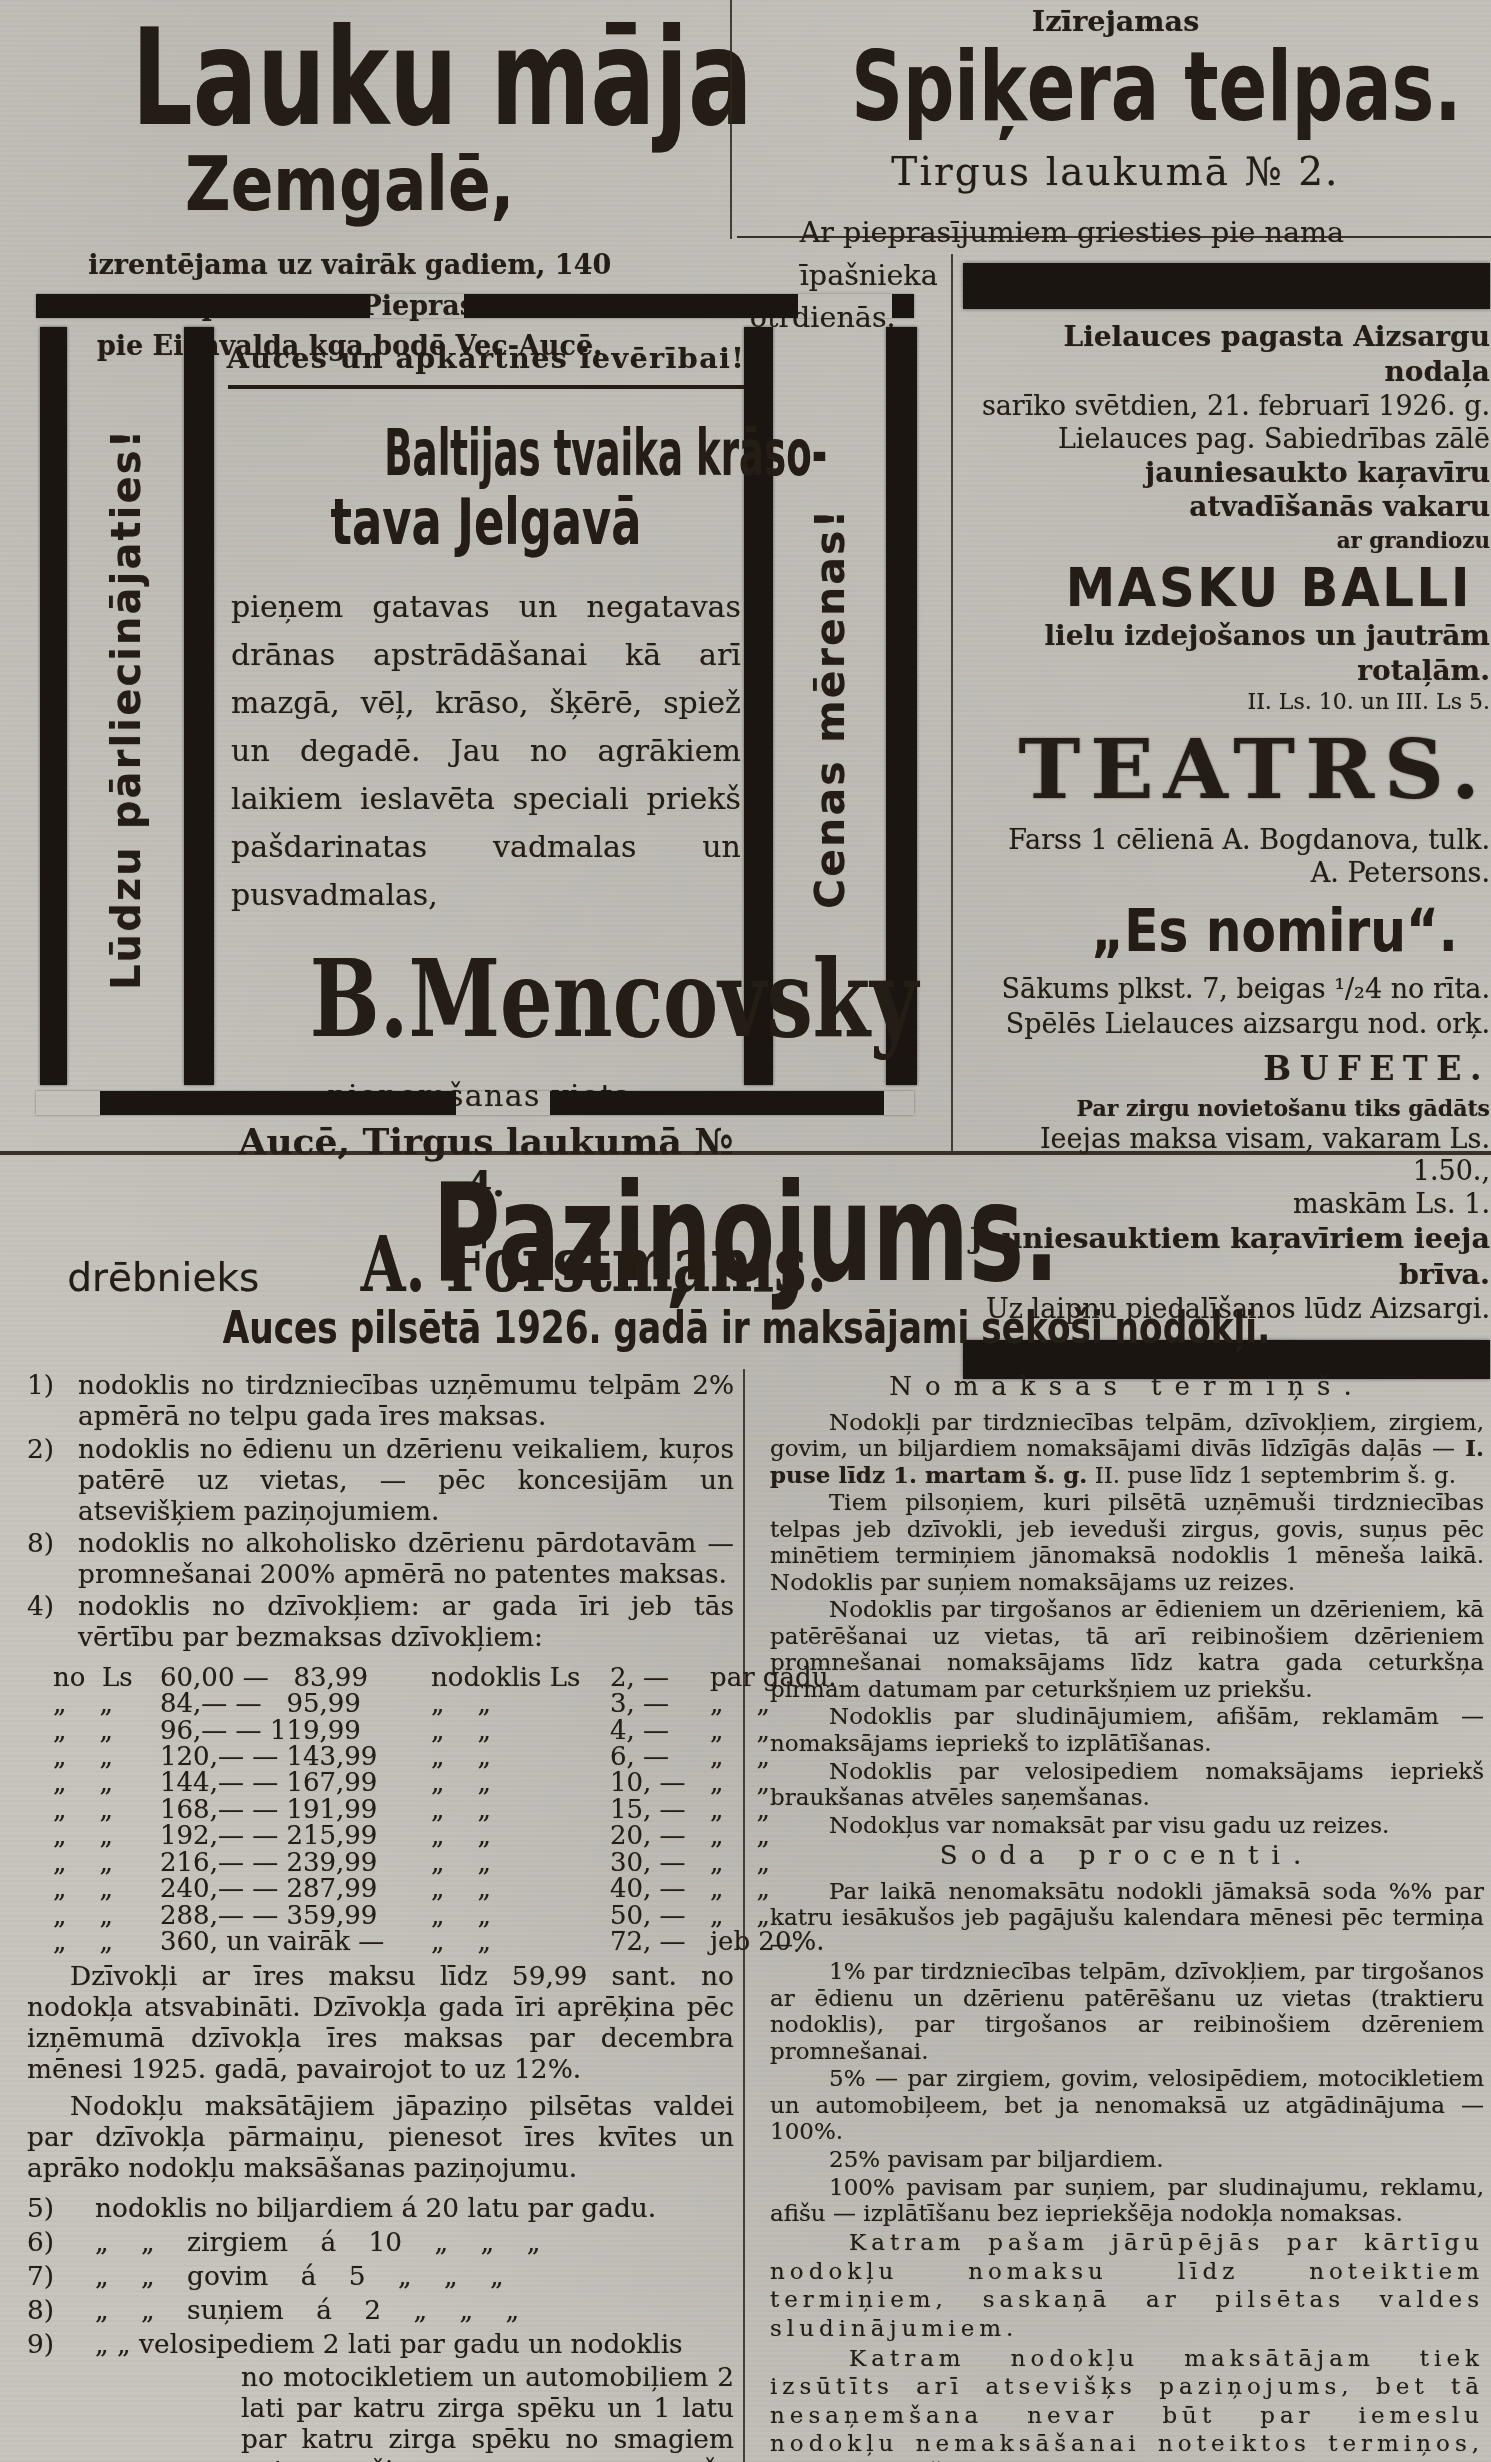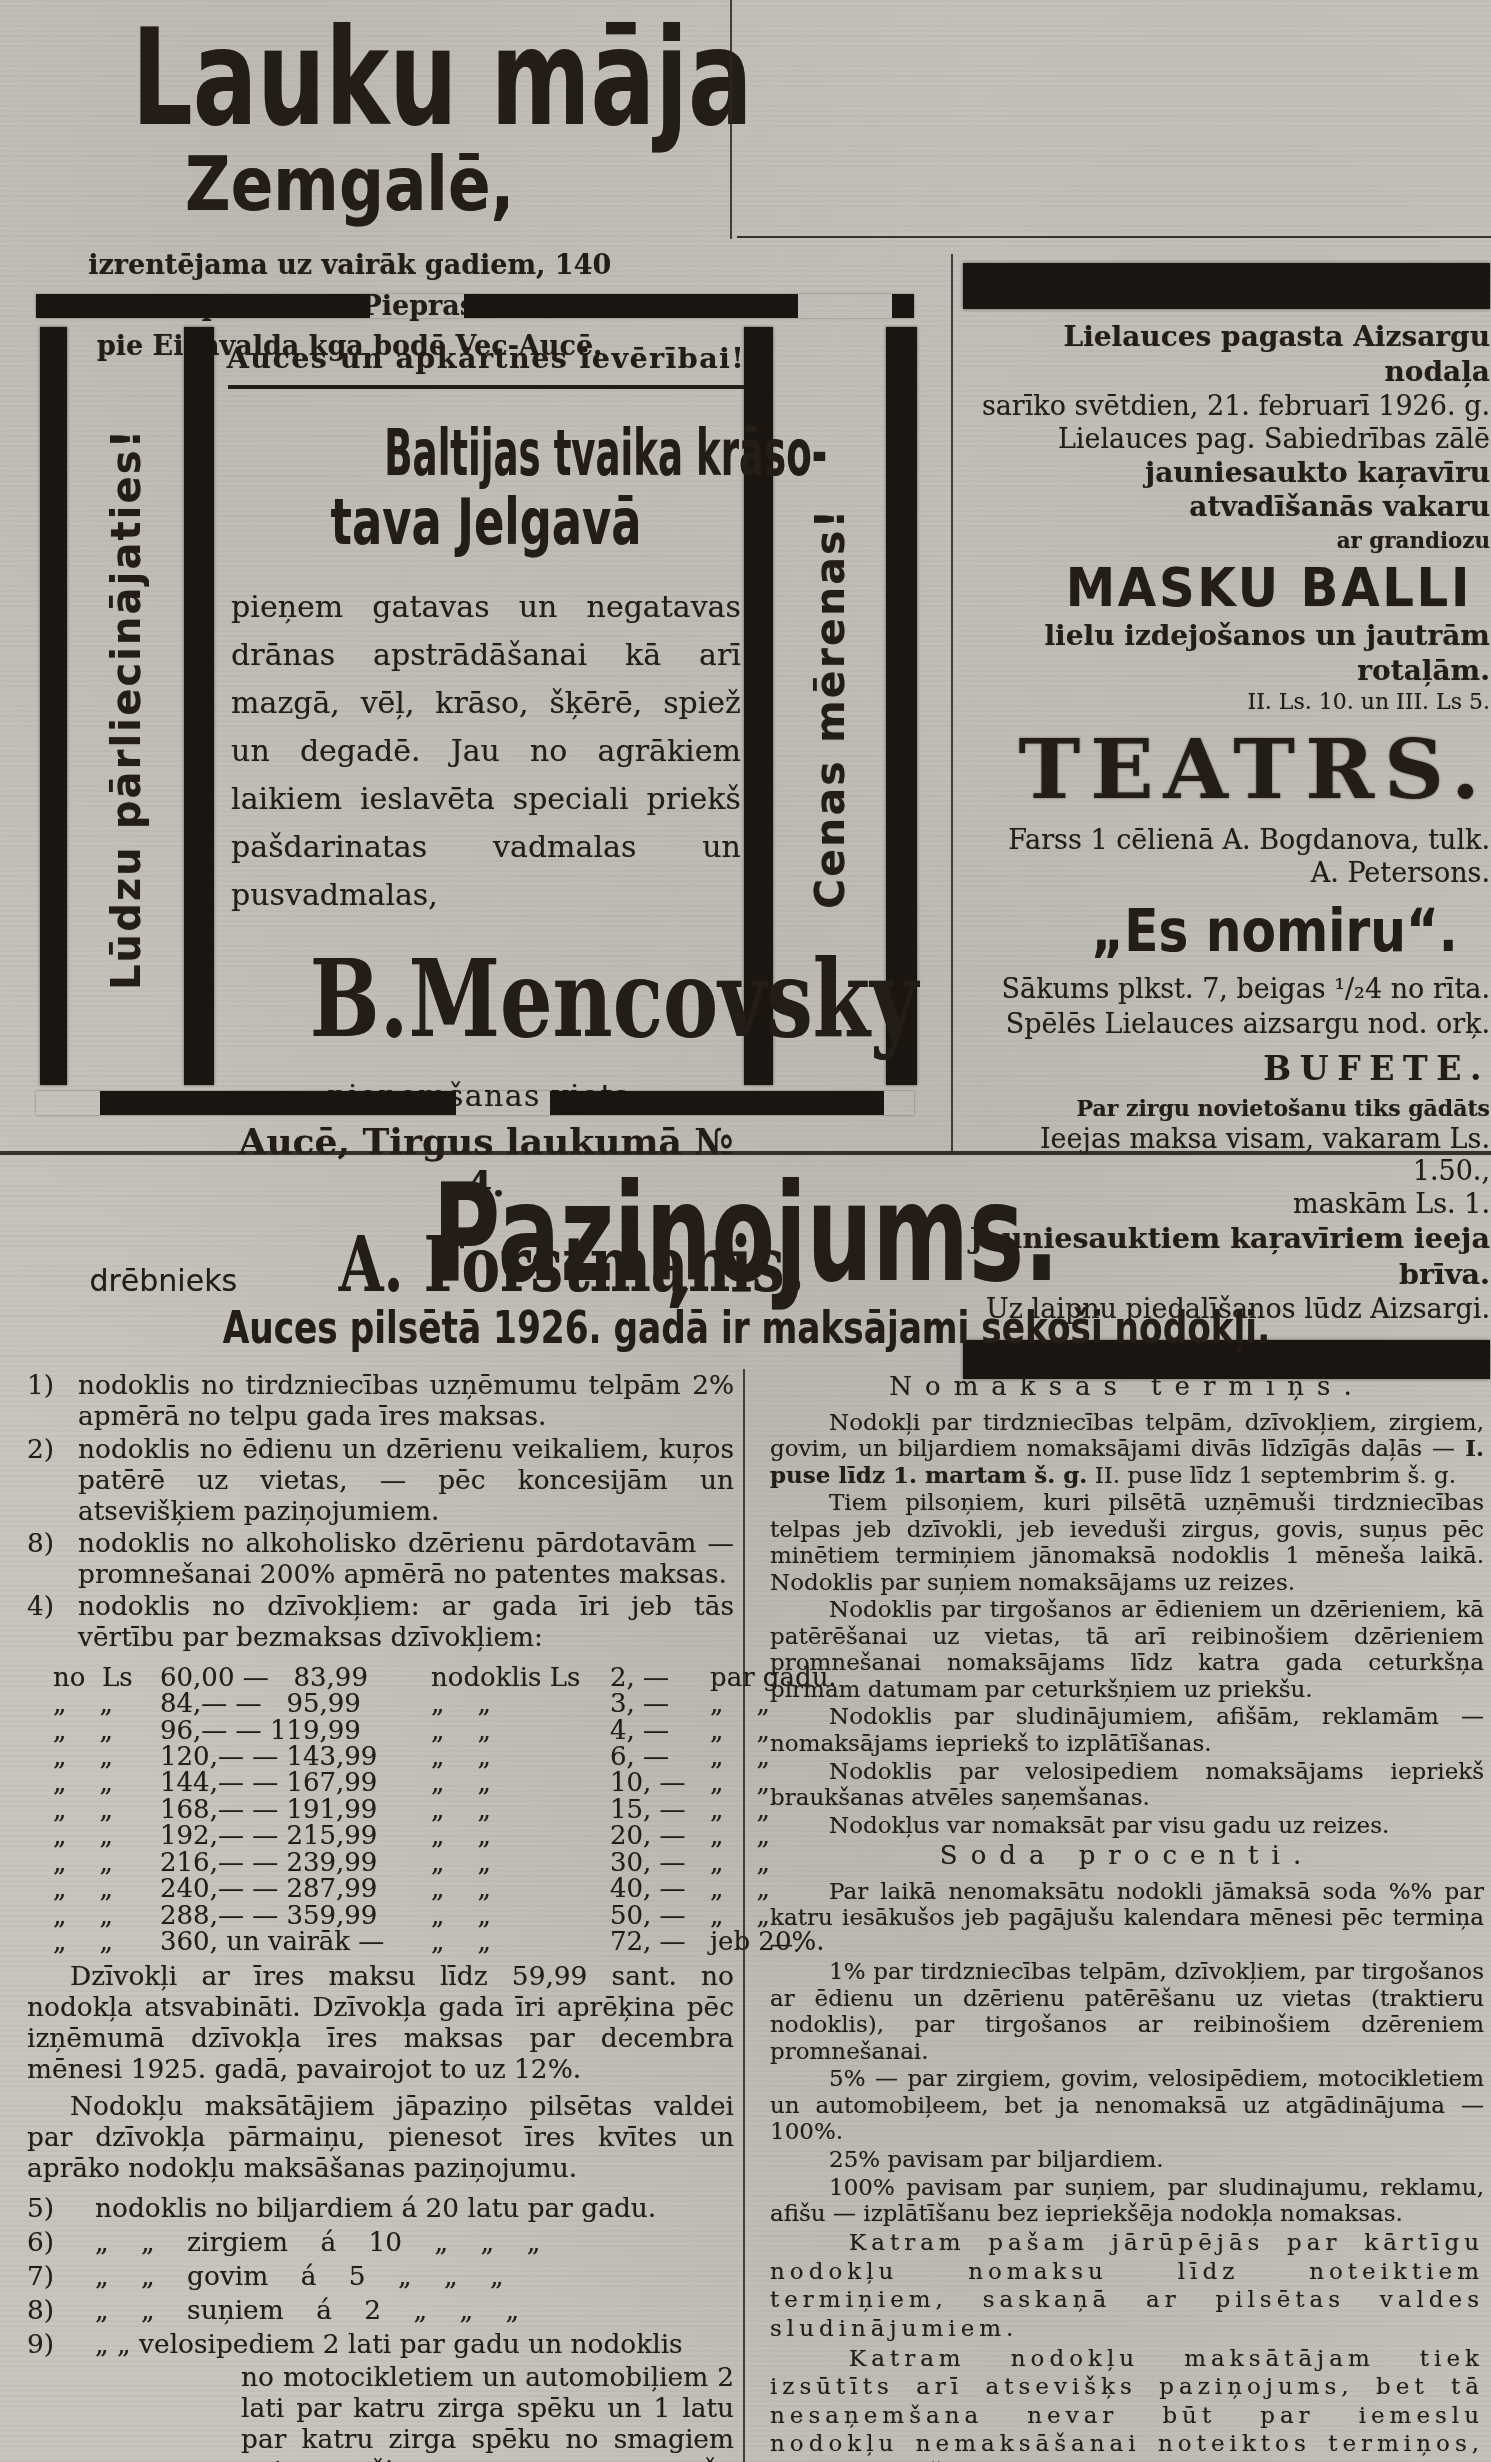--- a/index.html
+++ b/index.html
@@ -54,21 +54,21 @@
   .m-rule{height:3.6px;background:#241d15;margin:10px 4.3px 0;}
   .m-title{margin-top:30px;line-height:1.08;font-weight:bold;}
   .m-title .t1{font-size:64px;transform:scaleX(.58);}
   .m-title .t2{font-size:64px;transform:scaleX(.70);}
   .m-body{margin:26px 7.1px 0;font-size:30px;line-height:1.6;text-align:justify;}
   .m-name{margin-top:24px;font-size:106px;font-weight:bold;line-height:1.05;}
   .m-name .sx{transform:scaleX(.78);}
   .m-rec{margin-top:24px;font-size:30px;letter-spacing:1.4px;}
   .m-addr{margin-top:7.1px;font-size:36px;font-weight:bold;}
   .m-tailor{margin-top:14.3px;display:flex;align-items:baseline;justify-content:center;gap:24px;}
-  .m-tailor .pfx{font-size:30px;}
+  .m-tailor .pfx{font-size:39px;}
   .m-tailor .nm{font-size:77px;font-weight:bold;}
   .m-tailor .nm .sx{transform:scaleX(.75);}
   .vtl{left:37px;top:43px;width:117px;height:743px;display:flex;align-items:center;justify-content:center;font-size:40px;letter-spacing:2.1px;}
   .vtr{left:743px;top:43px;width:113px;height:743px;display:flex;align-items:center;justify-content:center;font-size:41px;letter-spacing:2.1px;}
 
   
   .masku{left:963px;top:263px;width:527px;text-align:right;}
   .mk-bar-top{height:46px;margin-bottom:11.4px;}
   .mk-bar-bot{height:39px;margin-top:14.3px;}
   .mk-l{font-size:27px;line-height:1.22;}
@@ -119,20 +119,29 @@
     <div class="sans tl-title"><span class="sx" style="transform:scaleX(.72)">Lauku māja</span></div>
     <div class="sans tl-sub"><span class="sx" style="transform:scaleX(.85)">Zemgalē,</span></div>
     <div class="tl-body">
       <div>izrentējama uz vairāk gadiem, 140 pūrvietas. Pieprasīt</div>
       <div><span>pie Eichvalda kga bodē </span><span class="b">Vec-Aucē.</span></div>
     </div>
   </section>
 
   <div class="vline" style="left:730px;top:0;width:2.1px;height:239px;"></div>
 
+  <section class="abs ad-tr">
+    <div class="serif tr-kicker">Izīrejamas</div>
+    <div class="sans tr-title"><span class="sx" style="transform:scaleX(.74)">Spiķera telpas.</span></div>
+    <div class="tr-addr">Tirgus laukumā № 2.</div>
+    <div class="tr-body">
+      <div class="l1">Ar pieprasījumiem griesties pie nama īpašnieka</div>
+      <div>otrdienās.</div>
+    </div>
+  </section>
   <div class="hline" style="left:737px;top:236px;width:755px;height:2.1px;"></div>
 
   <section class="abs menc">
     <div class="dashrow" style="left:5.7px;top:0;width:878px;"></div>
     <div class="bar" style="left:10px;top:33px;width:27px;height:758px;"></div>
     <div class="bar" style="left:154px;top:33px;width:30px;height:758px;"></div>
     <div class="bar" style="left:714px;top:33px;width:28.6px;height:758px;"></div>
     <div class="bar" style="left:856px;top:33px;width:31px;height:758px;"></div>
     <div class="abs vert vtl">Lūdzu pārliecinājaties!</div>
     <div class="abs vert vtr">Cenas mērenas!</div>

